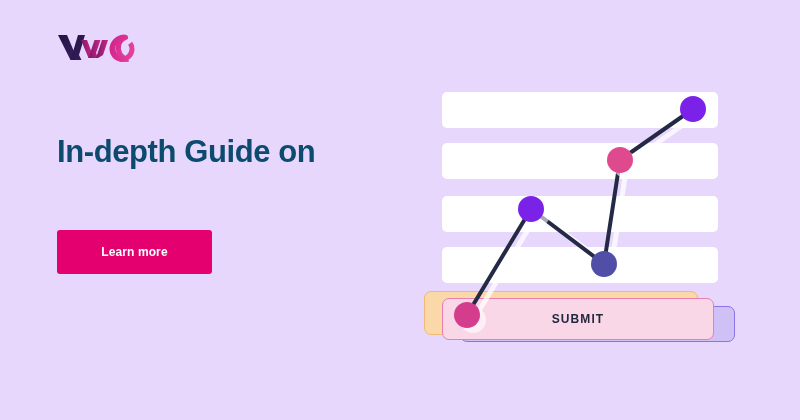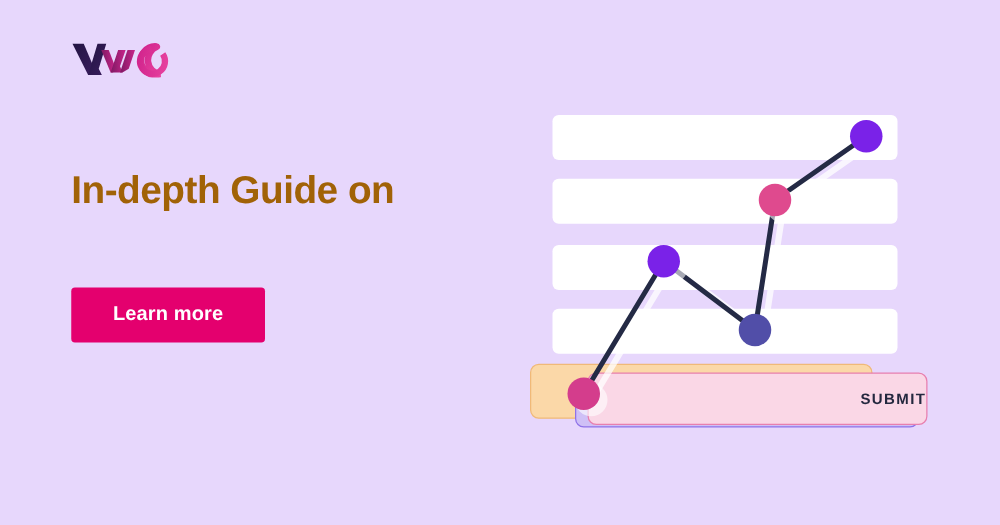--- a/index.html
+++ b/index.html
@@ -26,41 +26,41 @@
     width: 92px;
     height: 32px;
   }
 
   
   #headline {
     position: absolute;
     left: 57px;
     top: 112px;
     width: 360px;
-    color: #a16207;
+    color: #0c4a6e;
     font-size: 31px;
     font-weight: bold;
     line-height: 38px;
     letter-spacing: -0.4px;
   }
   #headline .line { display: block; white-space: nowrap; }
 
   
   #cta {
     position: absolute;
     left: 57px;
     top: 230px;
     width: 155px;
     height: 44px;
     background: #e4006e;
     border: none;
     border-radius: 3px;
     color: #ffffff;
     font-family: "Liberation Sans", sans-serif;
-    font-size: 16px;
+    font-size: 12px;
     font-weight: bold;
     letter-spacing: 0.1px;
     cursor: pointer;
     padding: 0;
   }
 
   
   #illustration {
     position: absolute;
     left: 410px;
@@ -103,22 +103,21 @@
   }
   .submit-card.front-pink {
     left: 32px;
     top: 228px;
     width: 270px;
     height: 40px;
     background: #fad7e6;
     border: 1px solid #e87fae;
     display: flex;
     align-items: center;
-    justify-content: flex-end;
-    margin-left: 28px;
+    justify-content: center;
   }
   #submit-label {
     color: #24283f;
     font-family: "Liberation Sans", sans-serif;
     font-size: 12px;
     font-weight: bold;
     letter-spacing: 1.1px;
   }
 
   #chart-svg {

